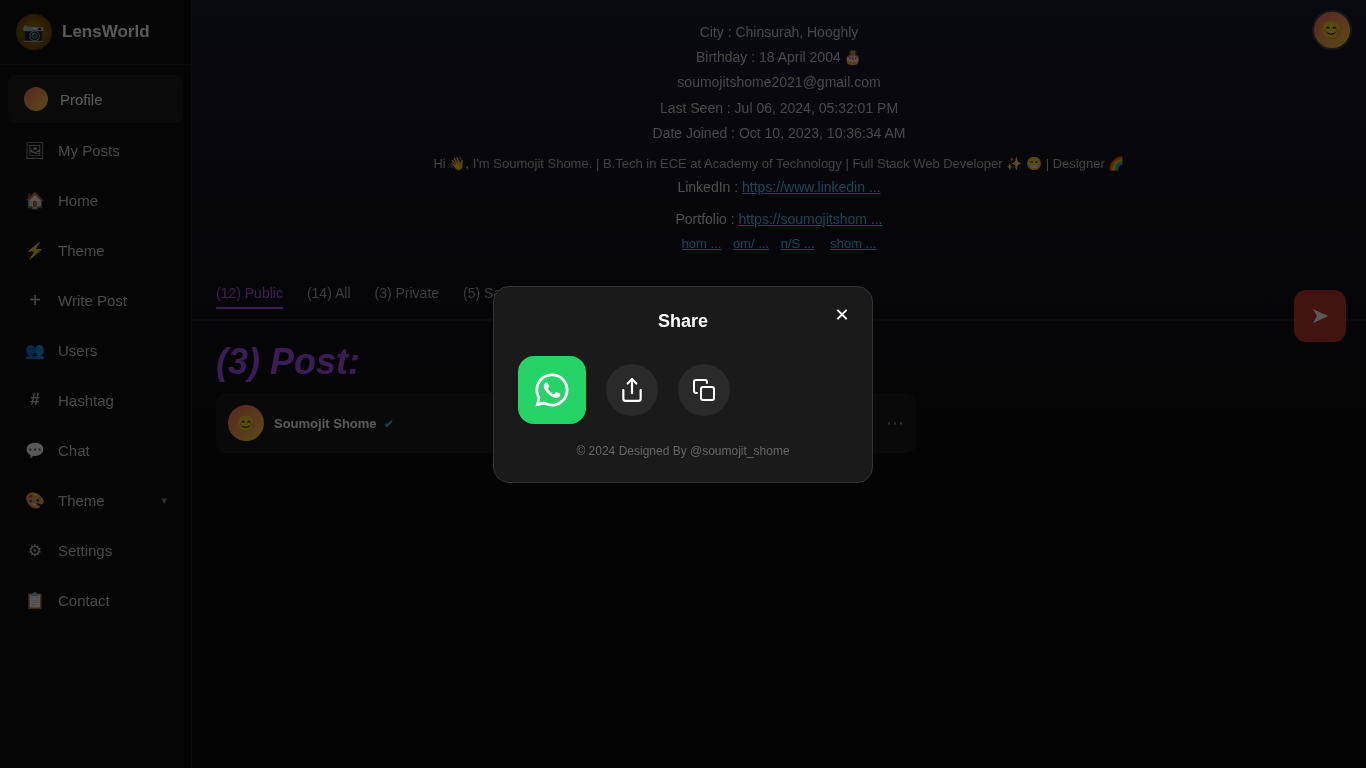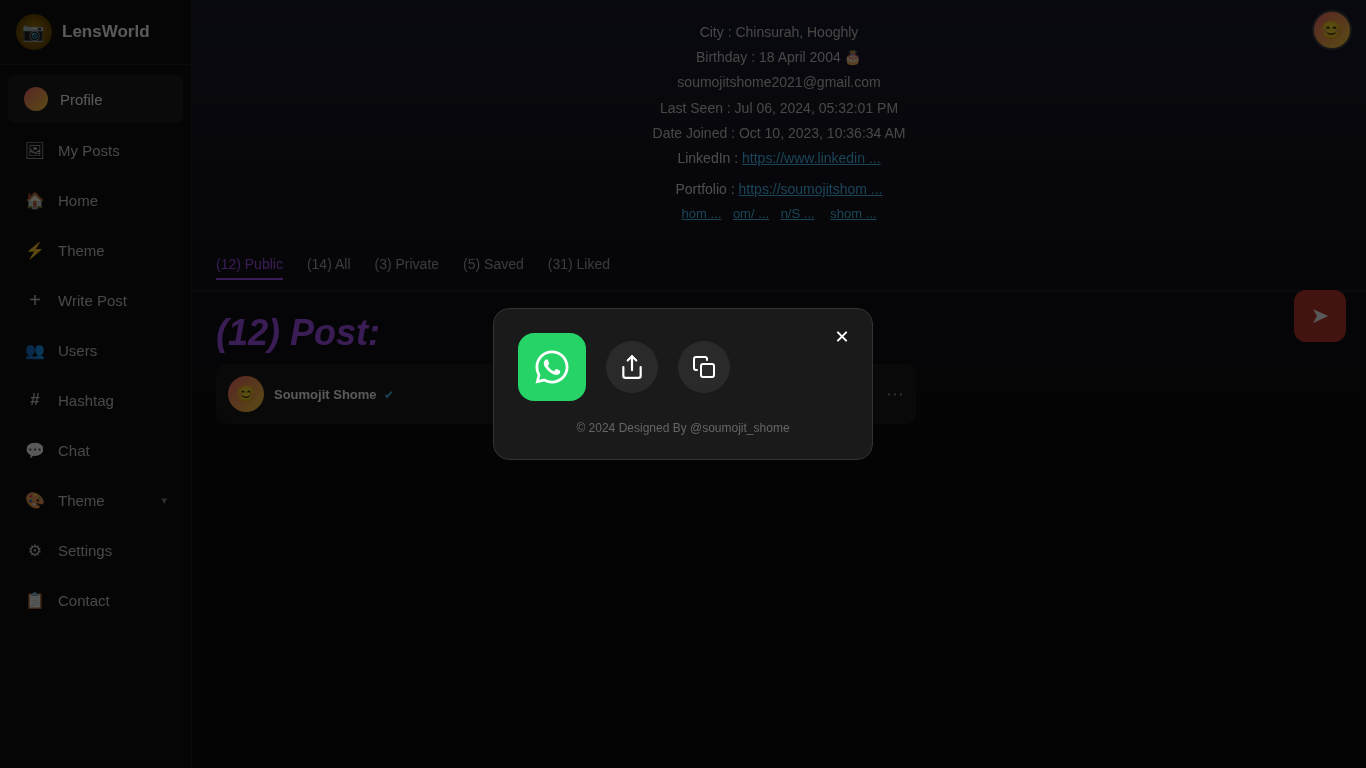--- a/index.html
+++ b/index.html
@@ -351,20 +351,21 @@
 <div class="top-right-avatar">😊</div>
 
 <div class="main">
 
   <div class="profile-info">
     <div class="info-line">City : Chinsurah, Hooghly</div>
     <div class="info-line">Birthday : 18 April 2004 🎂</div>
     <div class="info-line">soumojitshome2021@gmail.com</div>
     <div class="info-line">Last Seen : Jul 06, 2024, 05:32:01 PM</div>
     <div class="info-line">Date Joined : Oct 10, 2023, 10:36:34 AM</div>
+    <div class="bio-line" style="margin-top:6px;">Hi 👋, I'm Soumojit Shome. | B.Tech in ECE at Academy of Technology | Full Stack Web Developer ✨ 😁 | Designer 🌈</div>
     <div>
       <span style="color:#ddd;">LinkedIn :</span>
       <a href="#" style="color:#4fc3f7;">https://www.linkedin ...</a>
     </div>
     <div style="margin-top:6px;">
       <span style="color:#ddd;">Portfolio :</span>
       <a href="#" style="color:#4fc3f7;">https://soumojitshom ...</a>
     </div>
     <div style="color:#4fc3f7; font-size:13px;">
       <a href="#" style="color:#4fc3f7; margin-right:8px;">hom ...</a>
@@ -379,21 +380,21 @@
   </div>
 
   <div class="post-tabs" style="margin-top: 8px;">
     <div class="post-tab active">(12) Public</div>
     <div class="post-tab">(14) All</div>
     <div class="post-tab">(3) Private</div>
     <div class="post-tab">(5) Saved</div>
     <div class="post-tab">(31) Liked</div>
   </div>
 
-  <div class="post-heading">(12) Post:</div>
+  <div class="post-heading">(3) Post:</div>
 
   <div class="post-cards-row">
     <div class="post-card">
       <div class="post-card-header">
         <div class="post-card-user">
           <div class="post-card-avatar">😊</div>
           <div>
             <span class="post-card-name">Soumojit Shome</span>
             <span class="post-card-verified">✔</span>
           </div>
@@ -414,20 +415,21 @@
       </div>
     </div>
   </div>
 </div>
 
 <div class="modal-backdrop">
   <div class="share-modal" style="position:relative;">
 
     <button class="share-modal-close">✕</button>
 
+    <div class="share-modal-title">Share</div>
 
     <div class="share-icons-row">
 
       <div class="share-icon-btn">
         <div class="whatsapp-icon">
           <svg width="40" height="40" viewBox="0 0 40 40" fill="none" xmlns="http://www.w3.org/2000/svg">
             <path fill="white" d="M20 3.5C10.9 3.5 3.5 10.9 3.5 20c0 2.9.77 5.62 2.12 7.98L3.5 36.5l8.74-2.1A16.36 16.36 0 0020 36.5c9.1 0 16.5-7.4 16.5-16.5S29.1 3.5 20 3.5zm0 30.2c-2.6 0-5.04-.69-7.14-1.9l-.51-.3-5.19 1.25 1.3-5.04-.33-.53A13.63 13.63 0 016.3 20c0-7.56 6.14-13.7 13.7-13.7 7.56 0 13.7 6.14 13.7 13.7 0 7.56-6.14 13.7-13.7 13.7zm7.48-10.27c-.41-.2-2.42-1.2-2.8-1.33-.37-.14-.64-.2-.91.2-.27.41-1.05 1.33-1.29 1.6-.24.27-.47.3-.88.1-.41-.2-1.73-.64-3.3-2.04-1.22-1.09-2.04-2.44-2.28-2.85-.24-.4-.03-.62.18-.82.18-.18.41-.47.61-.7.2-.24.27-.41.41-.68.14-.27.07-.51-.03-.71-.1-.2-.9-2.18-1.24-2.98-.33-.79-.67-.68-.91-.69h-.77c-.27 0-.71.1-1.08.51-.37.41-1.42 1.39-1.42 3.38 0 2 1.46 3.93 1.66 4.2.2.27 2.86 4.37 6.94 6.13 4.08 1.76 4.08 1.17 4.82 1.1.74-.07 2.4-.98 2.74-1.93.34-.95.34-1.76.24-1.93-.1-.17-.37-.27-.78-.47z"></path>
           </svg>
         </div>
       </div>

